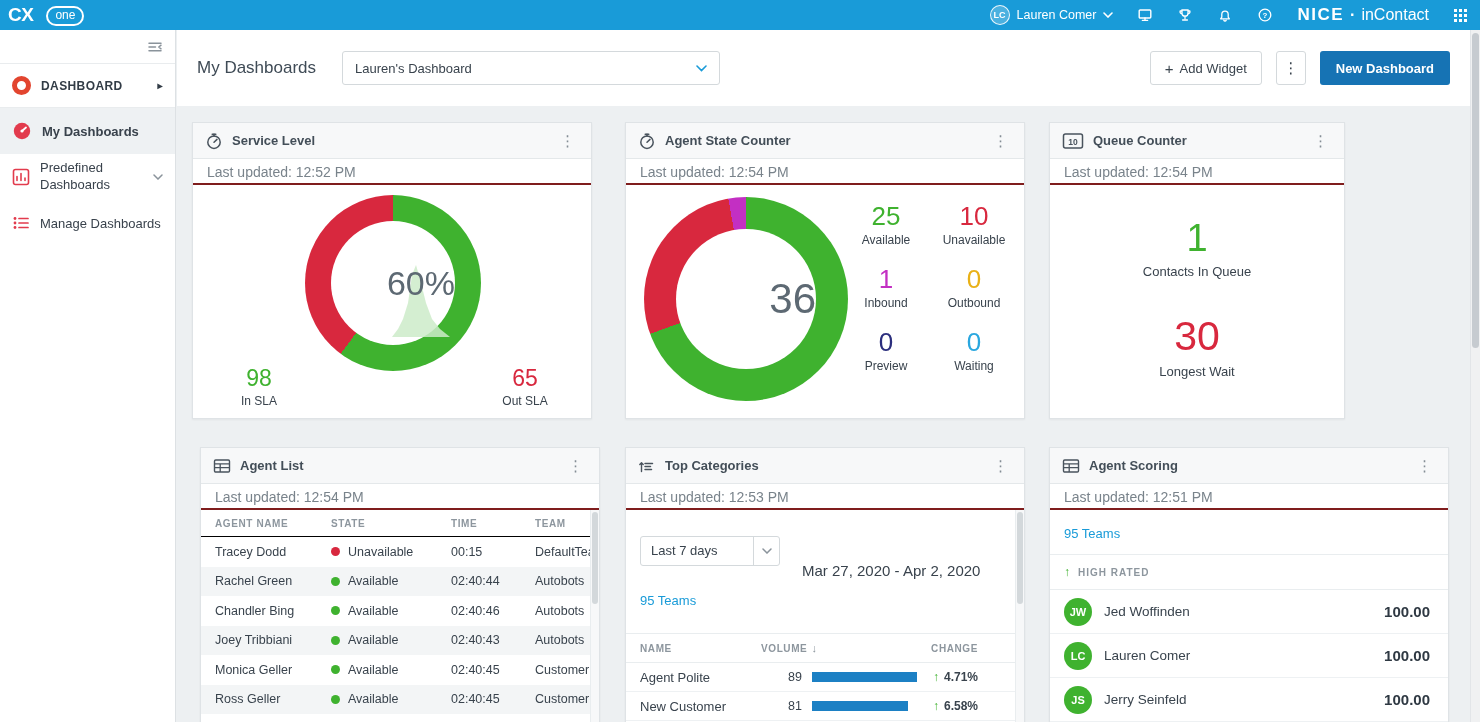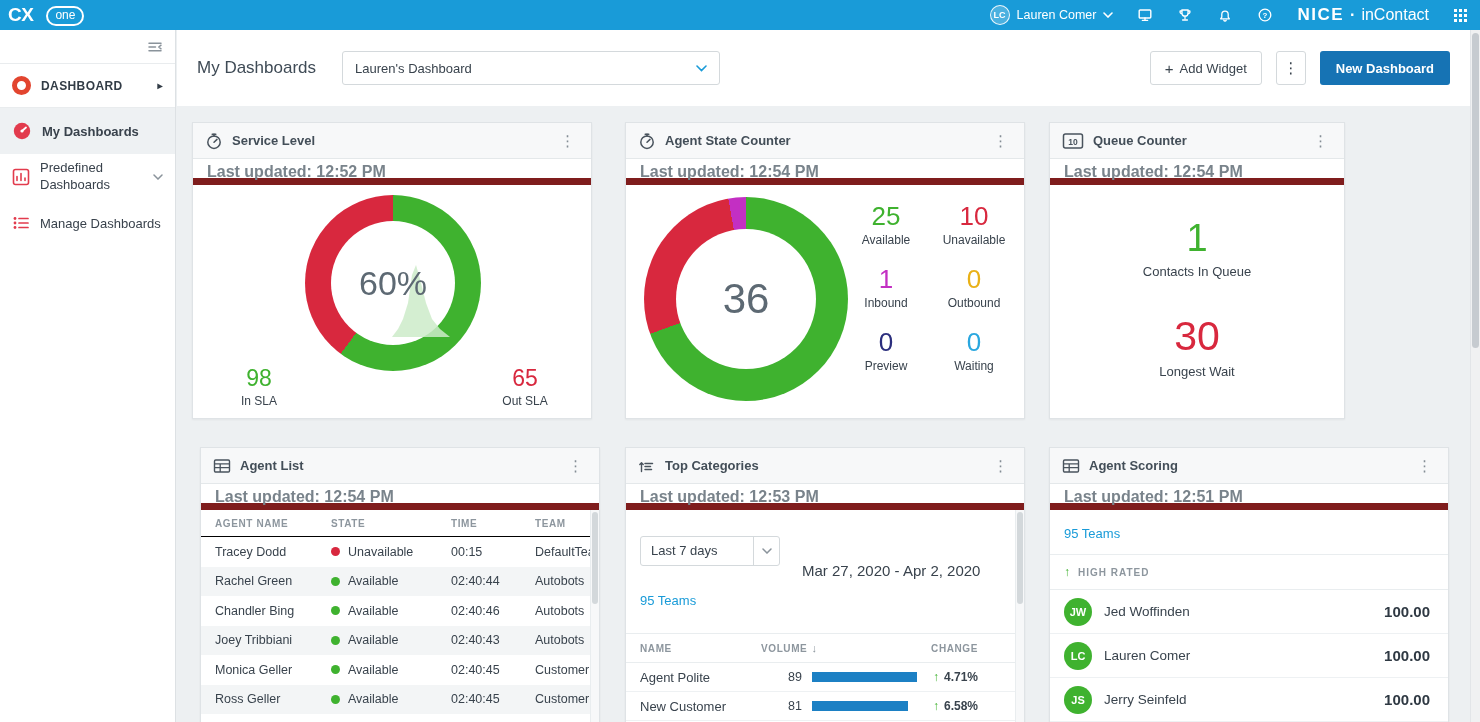--- a/index.html
+++ b/index.html
@@ -48,26 +48,26 @@
   .btn-primary { height:34px; margin-left:14px; background:#1673b4; color:#fff; border:none; border-radius:3px;
                  padding:0 16px; font-size:13px; font-weight:bold; display:flex; align-items:center; cursor:pointer; }
 
   .canvas { position:absolute; left:177px; top:106px; right:10px; bottom:0; background:#edf0f2; }
 
   
   .card { position:absolute; background:#fff; border:1px solid #dfe3e6; box-shadow:0 1px 2px rgba(0,0,0,.05); z-index:5; overflow:hidden; }
   .card-head { height:36px; display:flex; align-items:center; gap:9px; padding:0 12px; background:#f7f8f9; border-bottom:1px solid #e4e8ea; }
   .w-title { font-size:13px; font-weight:bold; color:#434e58; }
   .kebab { margin-left:auto; font-size:15px; color:#848d95; cursor:pointer; padding:0 4px; }
-  .updated { height:26px; line-height:26px; padding:0 14px; font-size:16px; color:#79838b; border-bottom:7px solid #7f1d1d;font-weight:bold; }
+  .updated { height:26px; line-height:26px; padding:0 14px; font-size:14px; color:#79838b; border-bottom:2px solid #7f1d1d; }
   .card-body { position:relative; height:calc(100% - 62px); }
 
   
   .donut { position:absolute; border-radius:50%; }
-  .hole { position:absolute; background:#fff; border-radius:50%; display:flex; align-items:center; justify-content:center; }
+  .hole { position:absolute; background:#fff; border-radius:50%; display:flex; align-items:center; justify-content:flex-end; }
   .sl-donut { left:112px; top:10px; width:176px; height:176px; }
   .sl-hole { inset:26px; }
   .sl-pct { font-size:34px; color:#5d6973; position:relative; z-index:1; }
   .spark { position:absolute; right:5px; bottom:8px; }
   .sl-stat { position:absolute; bottom:10px; width:80px; text-align:center; }
   .sl-stat .val { font-size:23px; }
   .sl-stat .lbl { font-size:12px; color:#39434d; margin-top:2px; }
   .sl-left { left:26px; } .sl-right { right:26px; }
 
   .asc-donut { left:18px; top:12px; width:204px; height:204px; }

